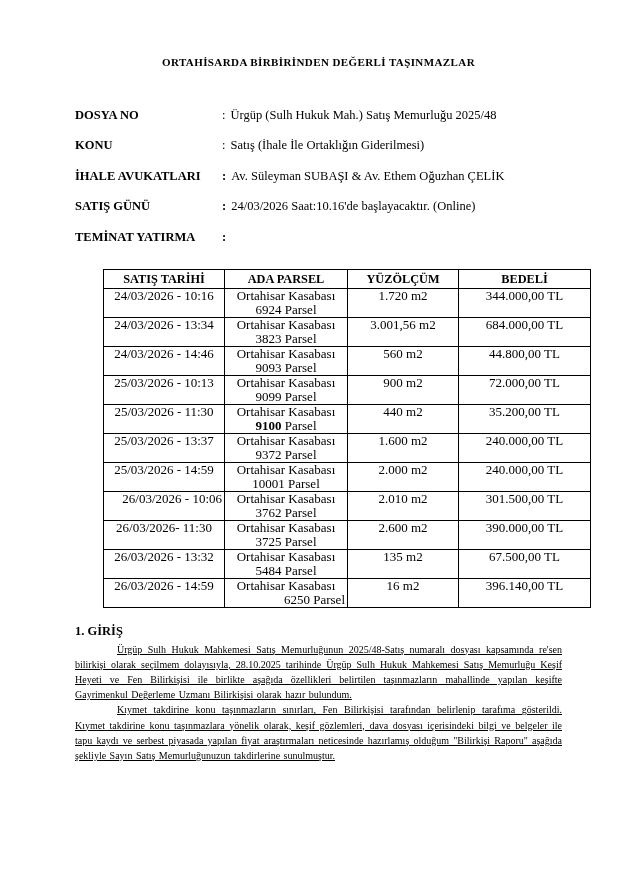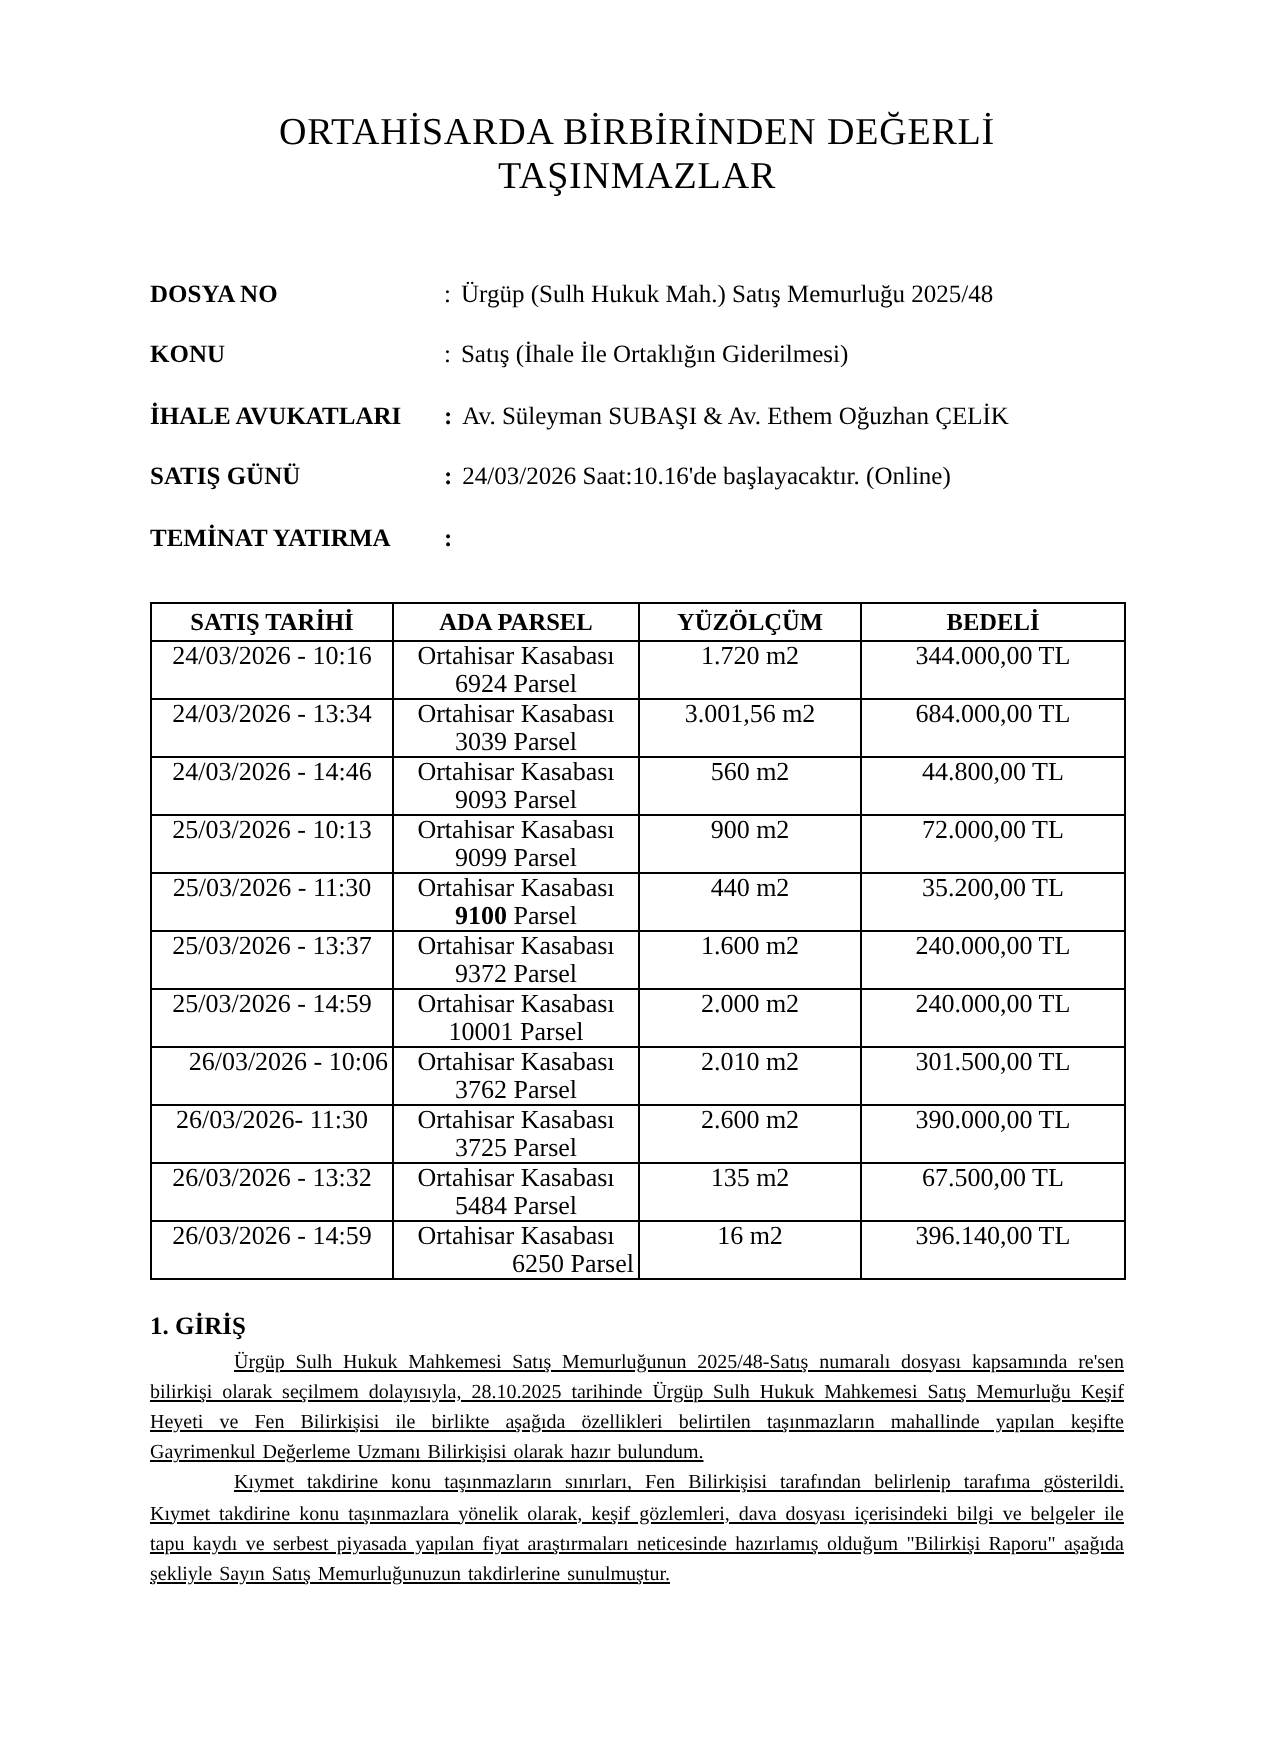--- a/index.html
+++ b/index.html
@@ -11,22 +11,22 @@
     overflow: hidden;
     font-family: "Liberation Serif", "DejaVu Serif", serif;
     color: #000000;
   }
   .page {
     box-sizing: border-box;
     width: 635px; height: 877px;
     padding: 56px 73px 30px 75px;
   }
   .doc-title {
-    font-size: 19px;
-    font-weight: normal;
+    font-size: 11px;
+    font-weight: bold;
     text-align: center;
     letter-spacing: 0.4px;
     margin: 0 0 32px 0;
   }
   .fields { margin: 0 0 16px 0; }
   .field-row {
     display: flex;
     align-items: center;
     height: 30.5px;
     font-size: 12.5px;
@@ -35,20 +35,21 @@
     font-weight: bold;
     width: 147px;
     flex: 0 0 147px;
   }
   .field-sep { padding-right: 5px; }
   .field-sep.bold { font-weight: bold; }
   table.sales {
     border-collapse: collapse;
     width: 487px;
     table-layout: fixed;
+    margin-left: 28px;
   }
   table.sales th, table.sales td {
     border: 1.4px solid #000000;
     font-size: 13px;
     text-align: center;
     vertical-align: top;
     padding: 0 2px;
     line-height: 14px;
     overflow: hidden;
   }
@@ -136,21 +137,21 @@
             <div>Ortahisar Kasabası</div>
             <div>6924 Parsel</div>
           </td>
           <td>1.720 m2</td>
           <td>344.000,00 TL</td>
         </tr>
         <tr>
           <td>24/03/2026 - 13:34</td>
           <td>
             <div>Ortahisar Kasabası</div>
-            <div>3039 Parsel</div>
+            <div>3823 Parsel</div>
           </td>
           <td>3.001,56 m2</td>
           <td>684.000,00 TL</td>
         </tr>
         <tr>
           <td>24/03/2026 - 14:46</td>
           <td>
             <div>Ortahisar Kasabası</div>
             <div>9093 Parsel</div>
           </td>

